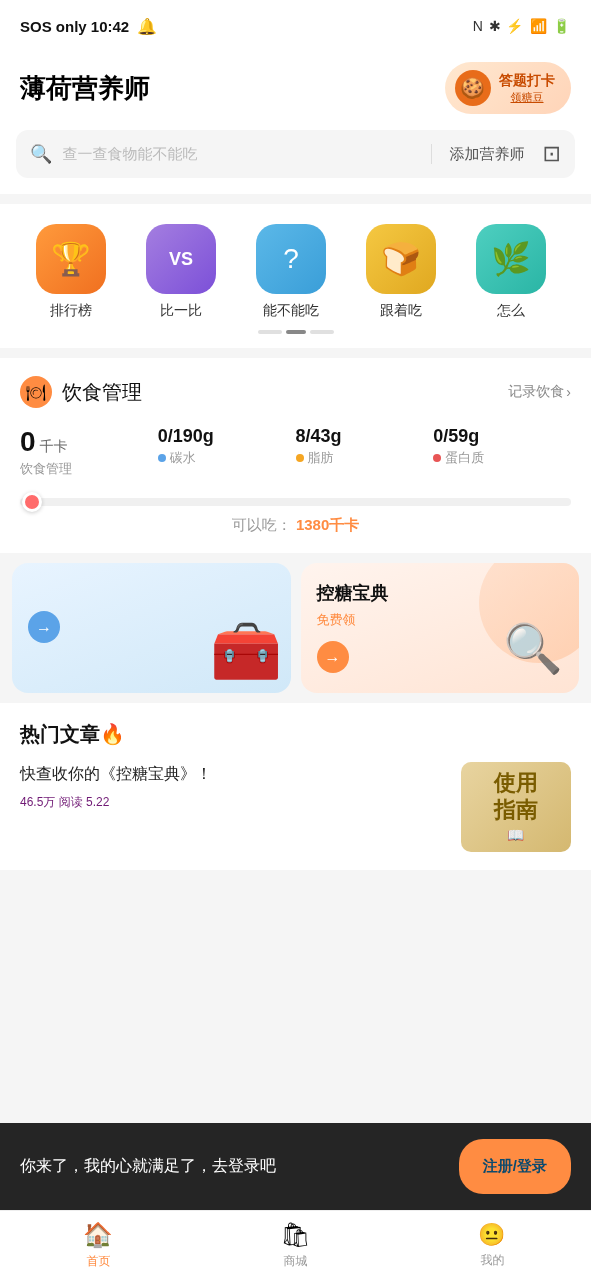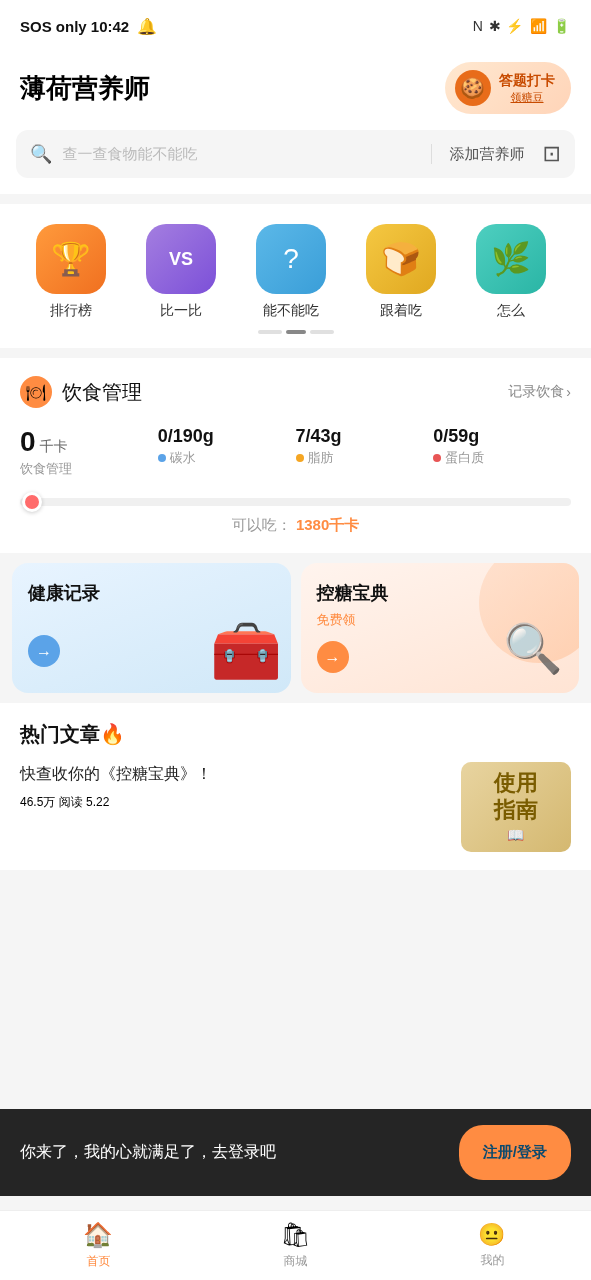--- a/index.html
+++ b/index.html
@@ -383,21 +383,21 @@
       flex: 1;
     }
     .article-title-text {
       font-size: 16px;
       color: #222;
       line-height: 1.5;
       margin-bottom: 8px;
     }
     .article-meta {
       font-size: 12px;
-      color: #000000;
+      color: #701a75;
     }
     .article-thumb {
       width: 110px;
       height: 90px;
       background: linear-gradient(135deg, #e8d4a0, #d4b870);
       border-radius: 10px;
       display: flex;
       align-items: center;
       justify-content: center;
       flex-shrink: 0;
@@ -407,21 +407,21 @@
       text-align: center;
       color: #7a5c00;
       font-size: 22px;
       font-weight: 700;
       line-height: 1.2;
     }
 
     
     .login-banner {
       position: fixed;
-      bottom: 84px;
+      bottom: 70px;
       left: 0;
       width: 591px;
       background: rgba(0,0,0,0.85);
       padding: 16px 20px;
       display: flex;
       align-items: center;
       justify-content: space-between;
       z-index: 100;
     }
     .login-text {
@@ -552,21 +552,21 @@
       <div>
         <span class="stat-main">0</span><span class="stat-unit"> 千卡</span>
       </div>
       <div class="stat-sub">饮食管理</div>
     </div>
     <div class="stat-item">
       <div class="stat-main" style="font-size:18px;">0/190g</div>
       <div class="stat-sub"><span class="stat-dot dot-blue"></span>碳水</div>
     </div>
     <div class="stat-item">
-      <div class="stat-main" style="font-size:18px;">7/43g</div>
+      <div class="stat-main" style="font-size:18px;">8/43g</div>
       <div class="stat-sub"><span class="stat-dot dot-orange"></span>脂肪</div>
     </div>
     <div class="stat-item">
       <div class="stat-main" style="font-size:18px;">0/59g</div>
       <div class="stat-sub"><span class="stat-dot dot-red"></span>蛋白质</div>
     </div>
   </div>
 
   <div class="progress-wrap">
     <div class="progress-bar-bg">
@@ -574,21 +574,20 @@
     </div>
   </div>
   <div class="can-eat-text">
     <span>可以吃：</span>
     <span class="can-eat-calories">1380千卡</span>
   </div>
 </div>
 
 <div class="two-col-cards">
   <div class="mini-card" style="background: linear-gradient(160deg, #e8f4ff, #d0e8f8);">
-    <div class="mini-card-title">健康记录</div>
     <div style="margin-top: auto; margin-top: 30px;">
       <div class="arrow-btn">→</div>
     </div>
     <div class="card-deco-img">
       <span style="font-size: 58px;">🧰</span>
     </div>
   </div>
   <div class="mini-card" style="background: linear-gradient(160deg, #fff4ee, #ffe4d4);">
     <div class="card-pill-bg"></div>
     <div class="mini-card-title">控糖宝典</div>

